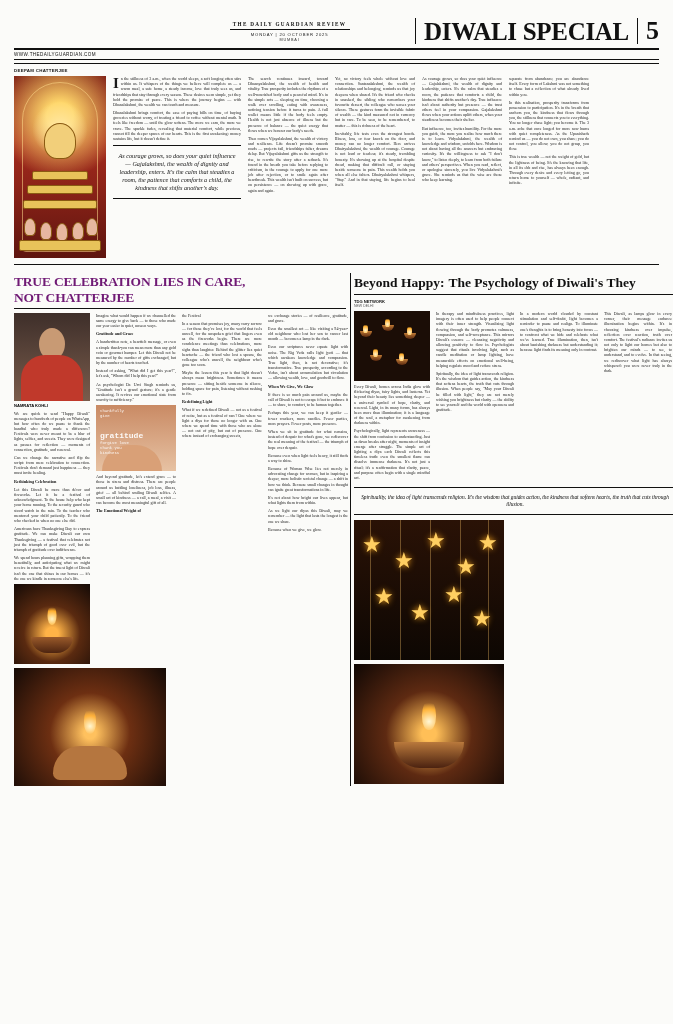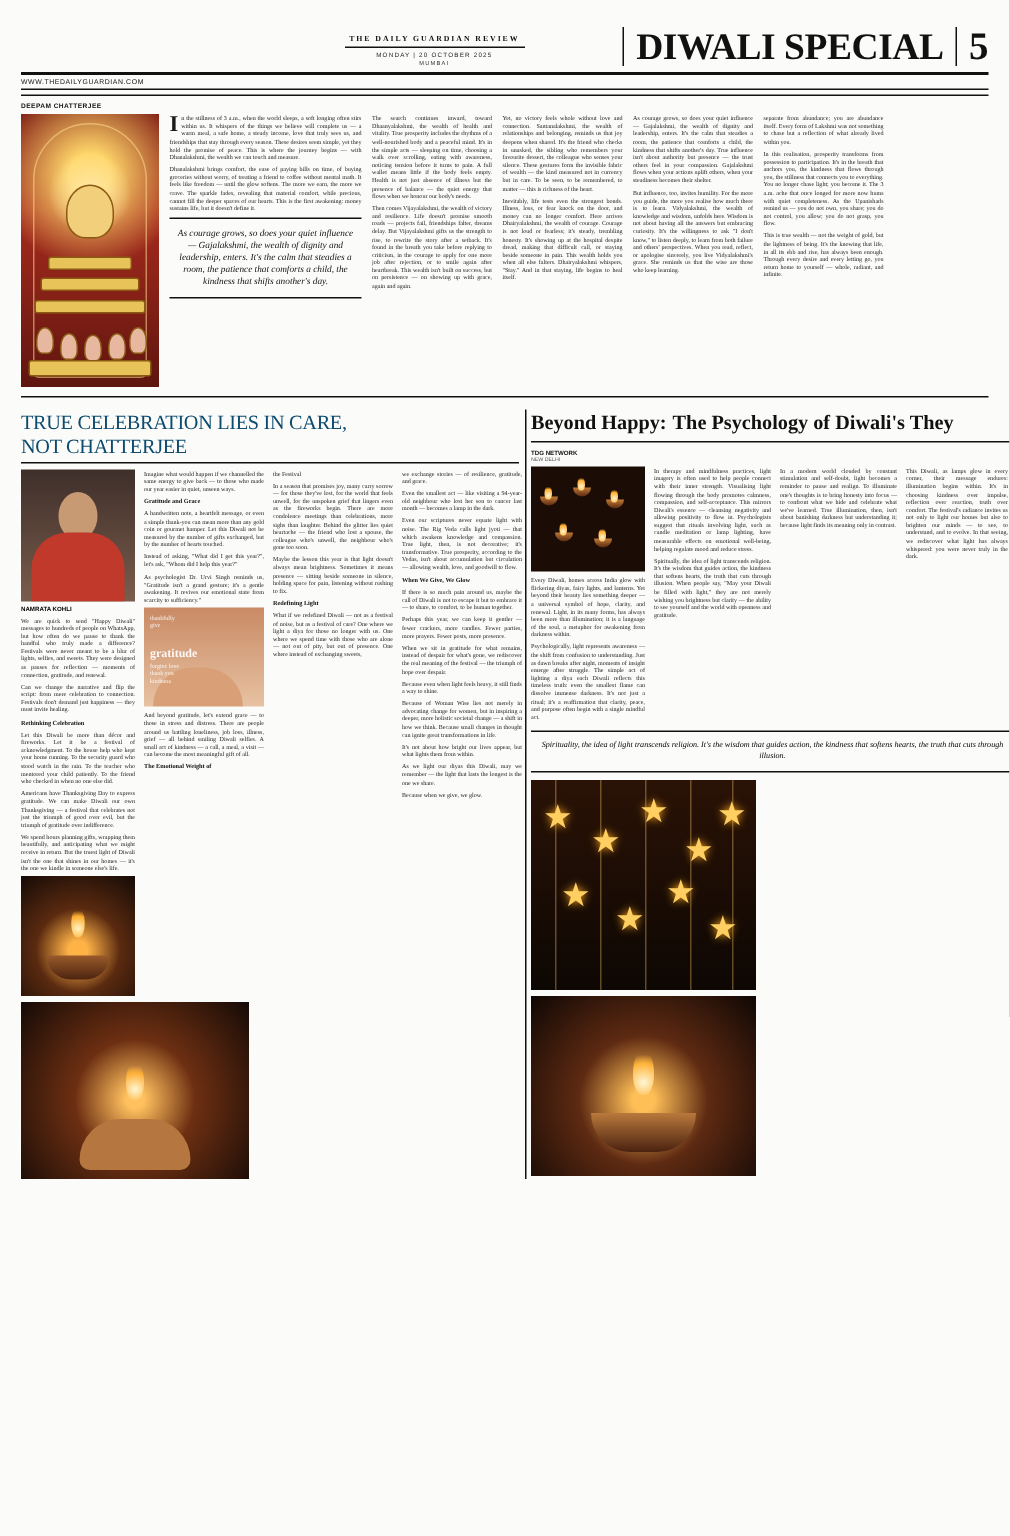--- a/index.html
+++ b/index.html
@@ -4,21 +4,21 @@
 <style>
   html,body{margin:0;padding:0;background:#b9b9b9;}
   body{font-family:"Liberation Serif", serif;}
   .page{
     width:673px;height:1024px;background:#fbfbf9;position:relative;overflow:hidden;
     box-sizing:border-box;
   }
   .sheet{position:absolute;left:14px;top:18px;right:14px;bottom:14px;}
 
   
-  .masthead{display:flex;align-items:flex-end;justify-content:space-between;border-bottom:2px solid #111;padding-bottom:4px;}
+  .masthead{display:flex;align-items:center;justify-content:space-between;border-bottom:2px solid #111;padding-bottom:4px;}
   .mh-left{width:150px;}
   .mh-center{flex:1;text-align:center;}
   .mh-center .paper{font-size:5.2px;letter-spacing:1.3px;font-weight:bold;color:#111;font-family:"Liberation Serif",serif;}
   .mh-center .rule{width:120px;height:1px;background:#111;margin:2px auto;}
   .mh-center .date{font-size:4.2px;letter-spacing:.8px;color:#222;font-family:"Liberation Sans",sans-serif;}
   .mh-center .city{font-size:3.8px;letter-spacing:.8px;color:#333;font-family:"Liberation Sans",sans-serif;margin-top:1px;}
   .mh-right{display:flex;align-items:center;gap:8px;}
   .mh-right .special{font-size:25px;font-weight:bold;letter-spacing:-.3px;color:#111;line-height:1;}
   .mh-right .pageno{font-size:26px;font-weight:bold;color:#111;line-height:1;}
   .mh-vert{width:1px;background:#111;height:26px;}
@@ -51,41 +51,41 @@
   .art-illus .glow{position:absolute;left:50%;top:14%;transform:translateX(-50%);width:56px;height:56px;border-radius:50%;background:radial-gradient(circle,#ffe9a8 0%,rgba(255,233,168,.25) 55%,rgba(255,233,168,0) 70%);}
   .art-illus .arch{position:absolute;left:8px;right:8px;top:6px;bottom:6px;border:1px solid rgba(255,220,140,.55);border-radius:40px 40px 4px 4px;}
   .art-illus .petal{position:absolute;width:10px;height:16px;background:#e7b7a0;border:1px solid #8a5a12;border-radius:60% 60% 40% 40%;}
 
   .pullbox{border-top:1px solid #111;border-bottom:1px solid #111;padding:6px 4px;margin-bottom:5px;}
   .pullbox .q{font-style:italic;font-size:6.2px;line-height:1.3;text-align:center;color:#111;}
 
   
   .sec2{display:grid;grid-template-columns:332px 8px 322px;margin-top:8px;}
   .vline{background:#111;width:1px;margin:0 auto;}
-  .h2{font-size:13.5px;font-weight:normal;line-height:1.02;color:#0c4a6e;margin:2px 0 2px;letter-spacing:-.2px;}
+  .h2{font-size:13.5px;font-weight:bold;line-height:1.02;color:#701a75;margin:2px 0 2px;letter-spacing:-.2px;}
   .h2-orange{color:#e07b1d;}
   .h2b{font-size:13.5px;font-weight:bold;color:#111;line-height:1.02;}
   .tag{font-size:4.1px;font-weight:bold;font-family:"Liberation Sans",sans-serif;color:#111;}
   .tagsub{font-size:3.5px;font-family:"Liberation Sans",sans-serif;color:#555;}
 
   .a2{display:grid;grid-template-columns:76px 80px 80px 80px;gap:6px;}
   .a3{display:grid;grid-template-columns:76px 78px 78px 68px;gap:6px;}
 
   .authbox{width:76px;}
   .auth-photo{width:76px;height:88px;background:linear-gradient(#3e2f2a,#7a5c4c);position:relative;overflow:hidden;}
   .auth-photo .face{position:absolute;left:50%;top:18%;transform:translateX(-50%);width:26px;height:32px;border-radius:50%;background:#c89a74;}
   .auth-photo .body{position:absolute;left:50%;top:48%;transform:translateX(-50%);width:62px;height:46px;border-radius:24px 24px 0 0;background:#c0392b;}
   .auth-name{font-size:4.1px;font-weight:bold;font-family:"Liberation Sans",sans-serif;margin-top:2px;}
 
   .img-diya{width:76px;height:80px;border-radius:0;position:relative;overflow:hidden;background:radial-gradient(circle at 50% 62%,#ffb347 0 10%,#5a2a10 45%,#140a06 100%);}
   .img-diya .flame{position:absolute;left:50%;top:26%;transform:translateX(-50%);width:9px;height:20px;border-radius:50% 50% 45% 45%;background:radial-gradient(circle at 50% 70%,#fff3c4,#ffae2e 55%,rgba(255,120,0,0) 80%);}
   .img-diya .bowl{position:absolute;left:50%;bottom:14%;transform:translateX(-50%);width:42px;height:16px;border-radius:0 0 22px 22px;background:linear-gradient(#9a5a2a,#4d2410);}
 
   .img-gratitude{width:80px;height:66px;position:relative;overflow:hidden;background:linear-gradient(#c98a64,#e7c2a3);}
-  .img-gratitude .words{position:absolute;inset:0;color:#fff;font-size:4px;line-height:1.25;padding:4px;font-family:Liberation Serif, serif;opacity:.92;}
+  .img-gratitude .words{position:absolute;inset:0;color:#fff;font-size:4px;line-height:1.25;padding:4px;font-family:Liberation Mono, monospace;opacity:.92;}
   .img-gratitude .big{font-size:8px;font-weight:bold;color:#fff;display:block;margin-top:12px;}
   .img-gratitude .hands{position:absolute;left:6px;bottom:0;width:60px;height:26px;background:#d9a077;border-radius:30px 30px 0 0;}
 
   .img-lamp{width:152px;height:118px;position:relative;overflow:hidden;background:radial-gradient(circle at 50% 55%,#ffc15e 0 6%,#6d2f12 40%,#140a06 100%);}
   .img-lamp .hands{position:absolute;left:50%;bottom:6px;transform:translateX(-50%);width:74px;height:34px;background:#b5763f;border-radius:40px 40px 10px 10px;}
   .img-lamp .flame{position:absolute;left:50%;top:34%;transform:translateX(-50%);width:12px;height:26px;border-radius:50% 50% 45% 45%;background:radial-gradient(circle at 50% 70%,#fff6d0,#ffb13a 55%,rgba(255,120,0,0) 82%);}
 
   .img-rangoli{width:150px;height:120px;position:relative;overflow:hidden;background:#1b0d06;}
   .img-rangoli .d{position:absolute;width:12px;height:6px;border-radius:0 0 8px 8px;background:linear-gradient(#c07a35,#5b2a10);}
   .img-rangoli .f{position:absolute;width:5px;height:9px;border-radius:50% 50% 40% 40%;background:radial-gradient(circle at 50% 70%,#fff4cc,#ffae2e 60%,rgba(255,140,0,0) 85%);}

